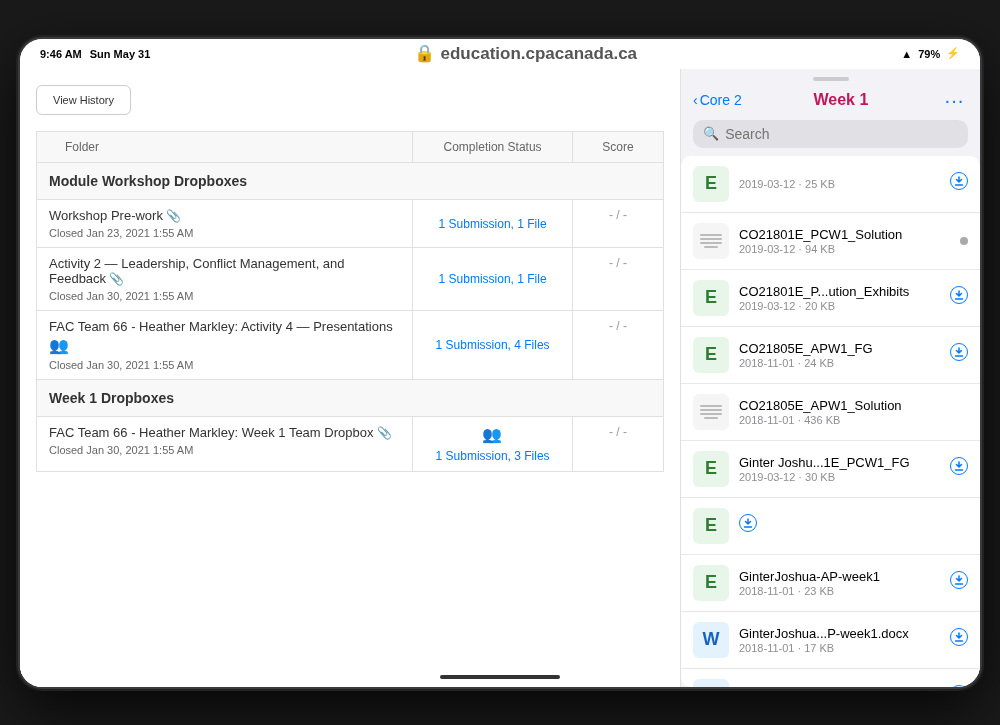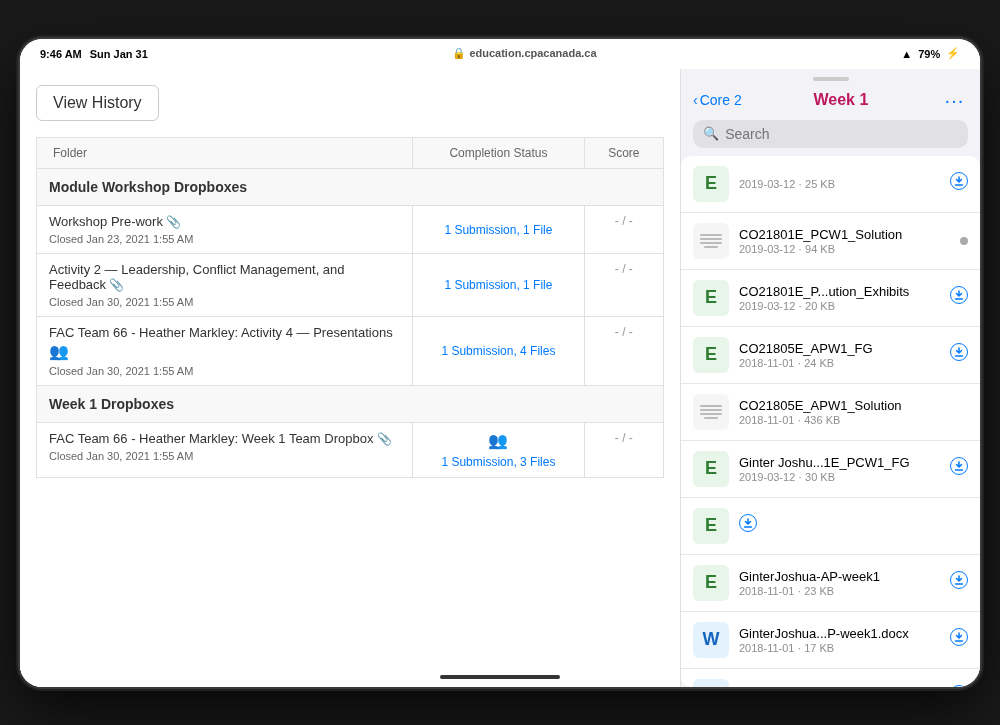--- a/index.html
+++ b/index.html
@@ -58,37 +58,37 @@
       overflow-y: auto;
       padding: 16px;
       background: #fff;
     }
 
     .view-history-btn {
       border: 1px solid #ccc;
       background: #fff;
       border-radius: 6px;
       padding: 8px 16px;
-      font-size: 16px;
+      font-size: 11px;
       color: #333;
       cursor: pointer;
       margin-bottom: 16px;
       display: inline-block;
     }
 
     
     .data-table {
       width: 100%;
       border-collapse: collapse;
       font-size: 13px;
     }
     .data-table th {
       background: #f8f8f8;
       border: 1px solid #e0e0e0;
-      padding: 8px 16px;
+      padding: 8px 28px;
       text-align: center;
       font-weight: 400;
       color: #666;
       font-size: 12px;
     }
     .data-table th.folder-col { text-align: left; width: 60%; }
     .data-table td {
       border: 1px solid #e0e0e0;
       padding: 8px 12px;
       vertical-align: top;
@@ -250,23 +250,23 @@
     }
   </style>
 </head>
 <body>
 
 <div class="ipad-frame">
 
   <div class="status-bar">
     <div class="status-left">
       <span>9:46 AM</span>
-      <span>Sun Jan 31</span>
+      <span>Sun May 31</span>
     </div>
-    <div style="font-size:11px;color:#555;">
+    <div style="font-size:17px;color:#555;">
       🔒 <span>education.cpacanada.ca</span>
     </div>
     <div class="status-right">
       <span>▲</span>
       <span>79%</span>
       <span>⚡</span>
     </div>
   </div>
 
   <div class="main-area">

